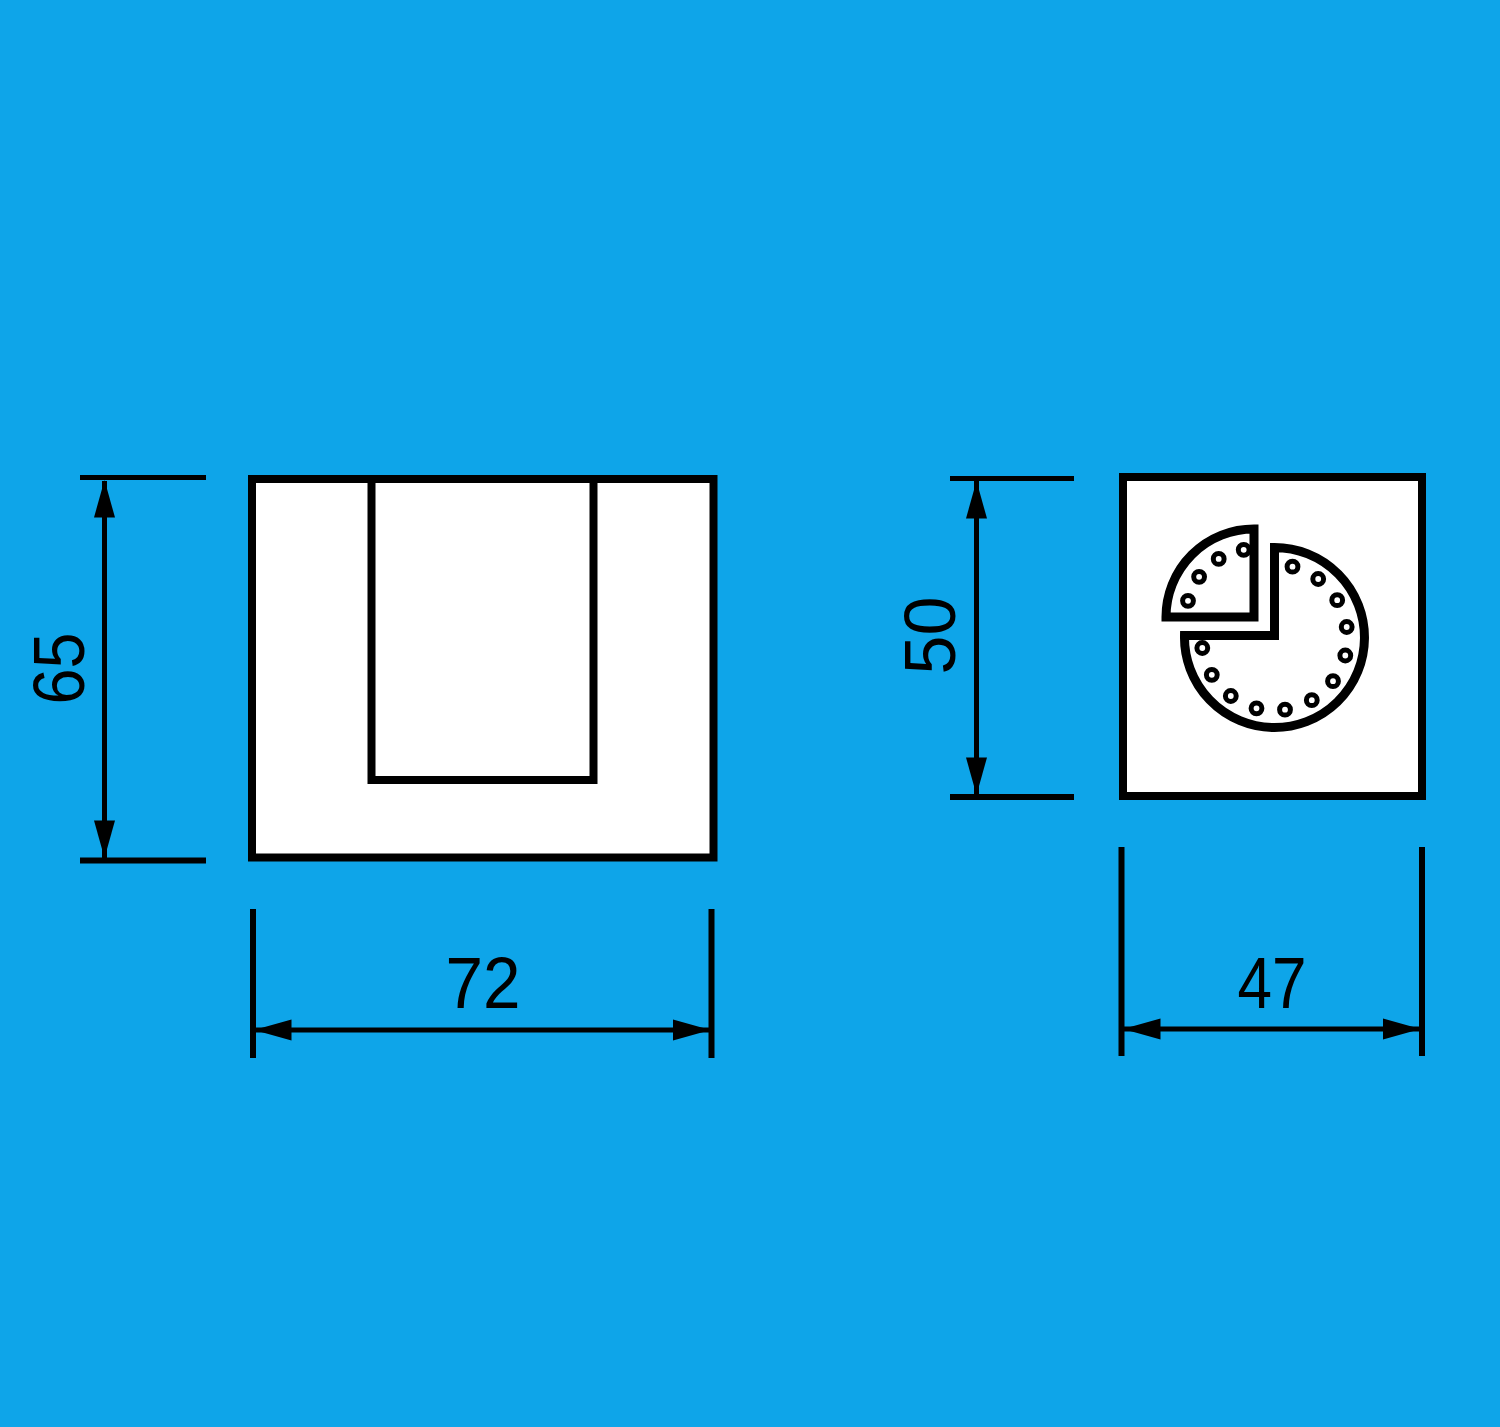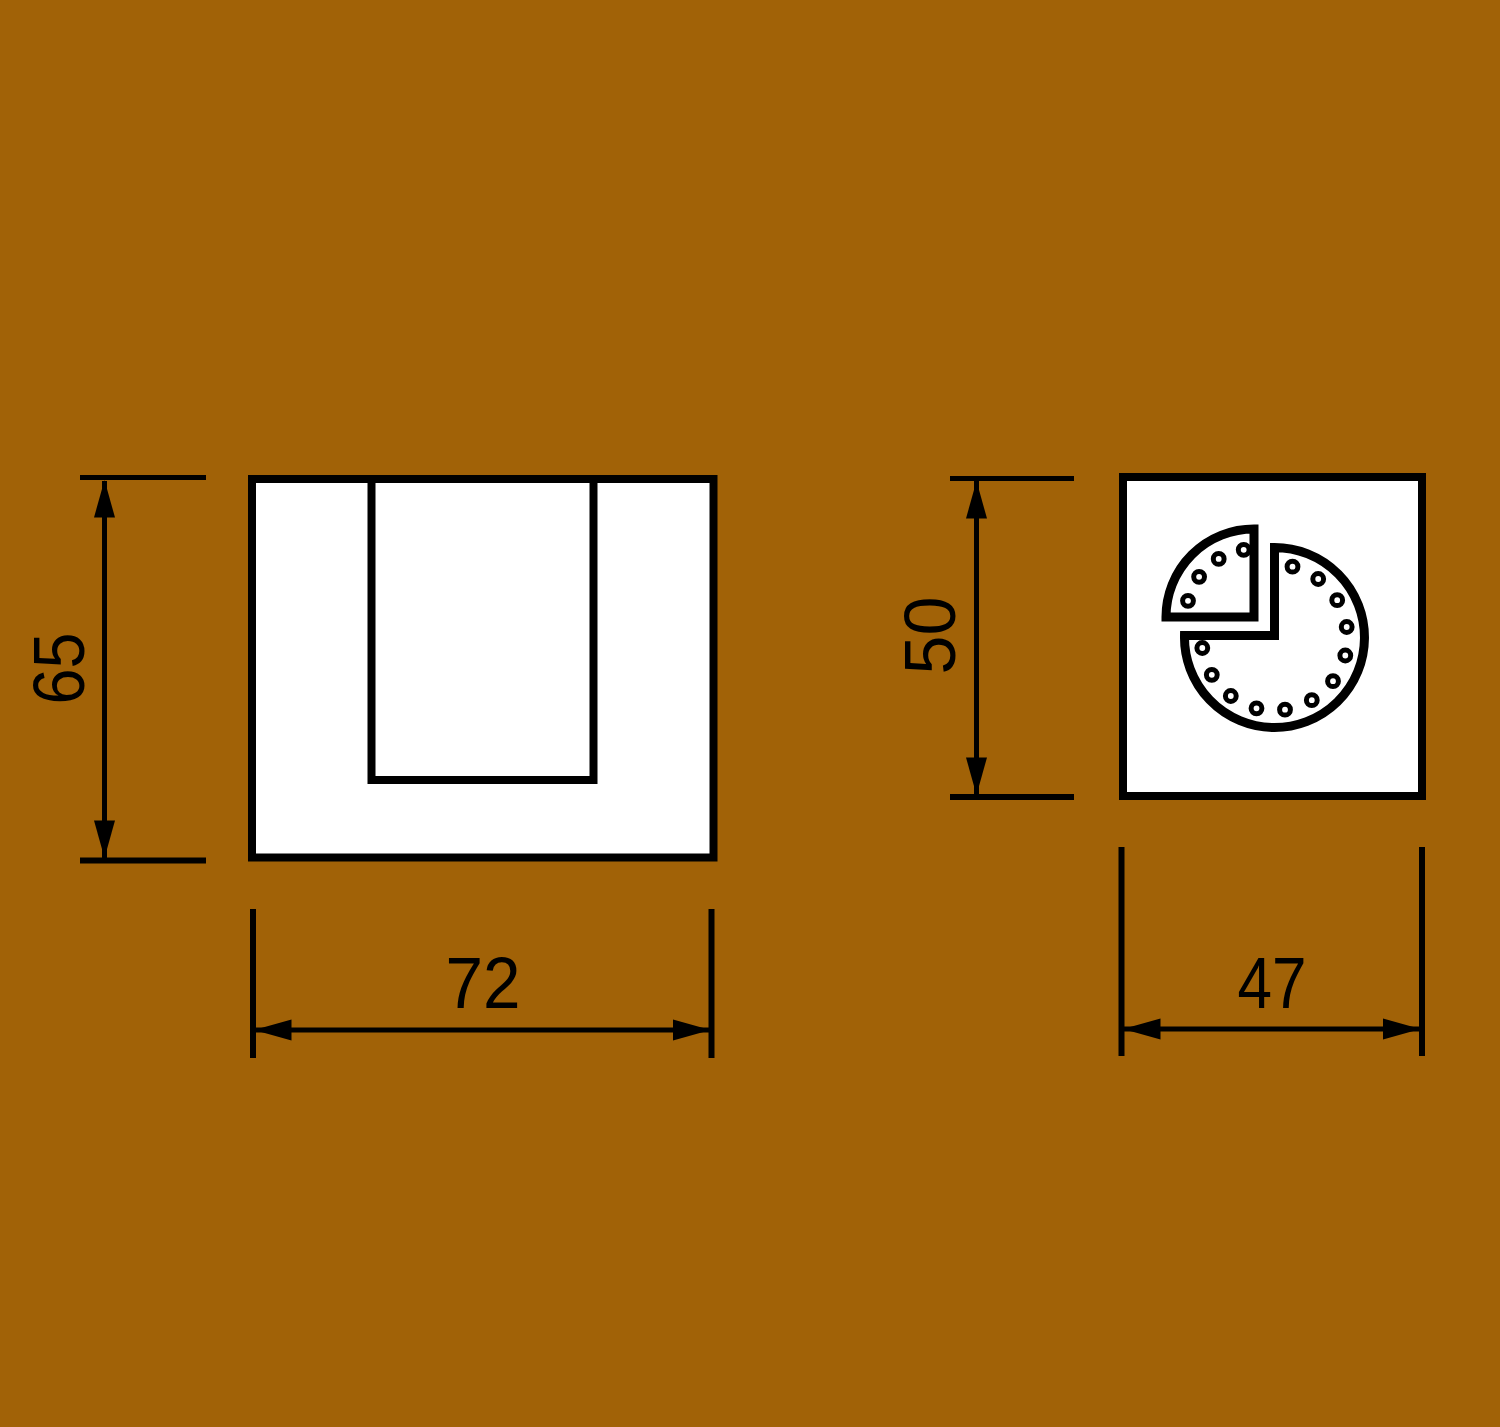--- a/index.html
+++ b/index.html
@@ -1,16 +1,16 @@
 <!DOCTYPE html>
 <html><head>
 <meta charset="utf-8">
 <style>
   html,body{margin:0;padding:0;background:#ffffff;}
-  .page{width:1500px;height:1427px;position:relative;background:#a16207;overflow:hidden;}
+  .page{width:1500px;height:1427px;position:relative;background:#0ea5e9;overflow:hidden;}
   svg{position:absolute;left:0;top:0;}
   text{font-family:"Liberation Sans",sans-serif;fill:#000000;}
 </style>
 </head>
 <body>
 
 <div class="page">
 <svg width="1500" height="1427" viewBox="0 0 1500 1427">
 
   <rect x="252" y="479" width="461.5" height="378.5" fill="#ffffff" stroke="#000000" stroke-width="8"></rect>

